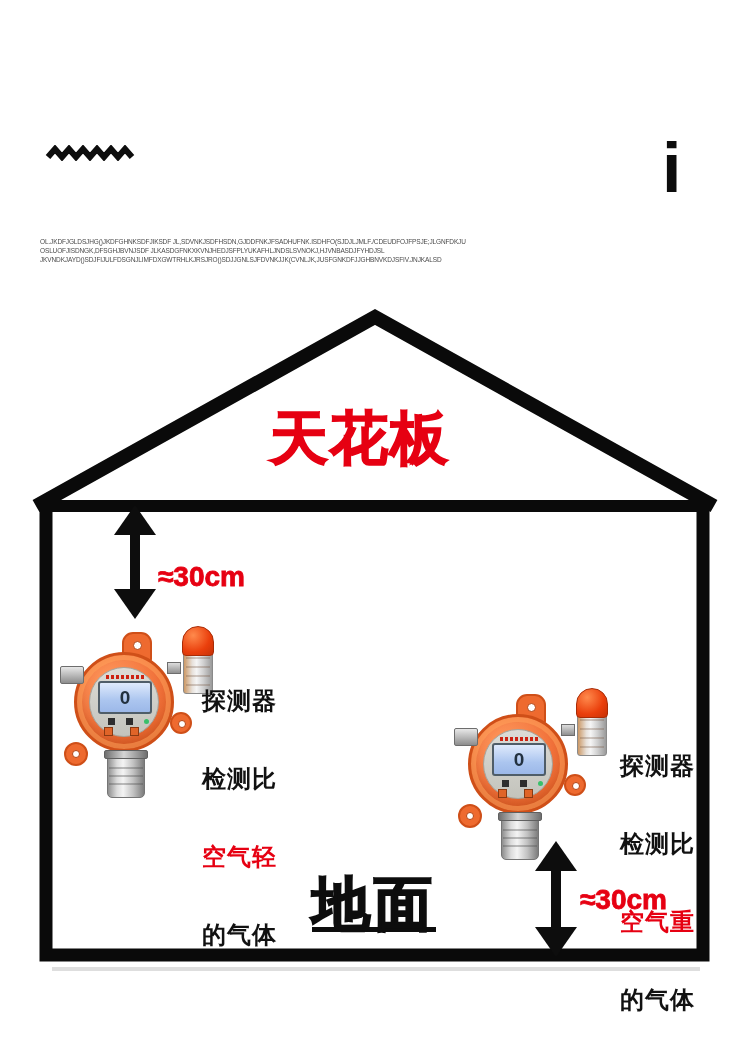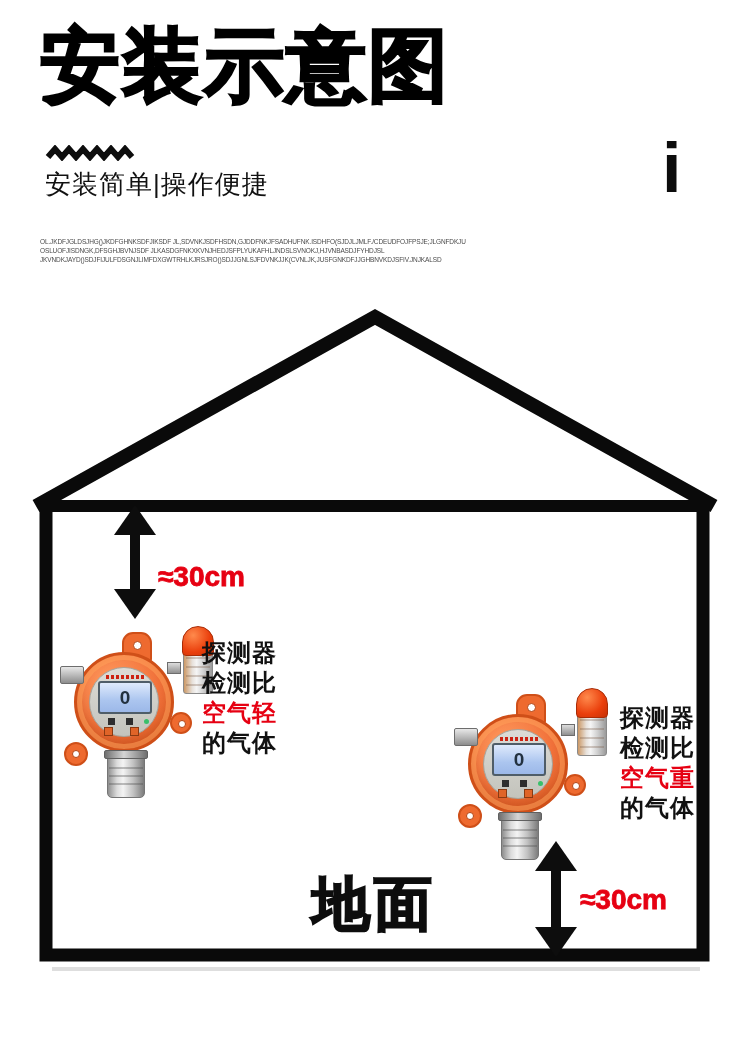--- a/index.html
+++ b/index.html
@@ -25,31 +25,31 @@
 
   
   .house-svg{left:0;top:0;z-index:1;}
   .ceiling-label{left:270px;top:400px;font-size:58px;font-weight:900;color:#e60012;
     -webkit-text-stroke:1.5px #e60012;letter-spacing:2px;z-index:2;white-space:nowrap;}
   .company{
     left:66px;top:494px;width:606px;text-align:center;font-size:44px;font-weight:900;
     color:#ff8a00;-webkit-text-stroke:1.5px #ff8a00;letter-spacing:0px;z-index:6;white-space:nowrap;
   }
   .ground-label{left:312px;top:866px;font-size:58px;font-weight:900;color:#0d0d0d;
-    -webkit-text-stroke:2px #0d0d0d;letter-spacing:4px;z-index:4;white-space:nowrap;}
+    -webkit-text-stroke:2px #0d0d0d;letter-spacing:4px;z-index:4;white-space:nowrap;text-decoration:underline;}
 
   
   .arrow-svg{z-index:4;}
   .arrow-left{left:112px;top:505px;}
   .arrow-right{left:533px;top:841px;}
   .dist{font-size:28px;font-weight:800;color:#e60012;-webkit-text-stroke:0.8px #e60012;z-index:5;white-space:nowrap;margin-top:12px;}
   .dist-left{left:158px;top:549px;}
   .dist-right{left:580px;top:872px;}
   .note{z-index:5;font-size:24px;font-weight:700;line-height:30px;color:#111;letter-spacing:1px;}
-  .note span{display:block;}
+  .note span{display:block;margin-top:48px;}
   .note .hl{color:#e60012;}
   .note-left{left:202px;top:638px;}
   .note-right{left:620px;top:703px;}
 
   
   .detector{width:170px;height:180px;z-index:3;}
   .det-left{left:58px;top:626px;}
   .det-right{left:452px;top:688px;}
   .detector *{position:absolute;box-sizing:border-box;}
   .det-ear-top{left:64px;top:6px;width:30px;height:30px;background:#ee6a2f;border:2px solid #cf4f18;border-radius:11px 11px 3px 3px;}
@@ -90,42 +90,41 @@
   .beacon .b-cyl i{left:2px;right:2px;top:6px;height:30px;
     background:repeating-linear-gradient(180deg,rgba(120,90,70,.3) 0 2px,rgba(0,0,0,0) 2px 9px);}
   .beacon .b-dome{left:6px;top:0;width:32px;height:30px;border-radius:16px 16px 4px 4px;border:1px solid #a92c06;
     background:radial-gradient(circle at 34% 30%,#ff8a4c 0%,#ea3f0c 60%,#c53106 100%);}
 </style>
 </head>
 <body>
 
 <div id="page">
 
-  <div class="abs title">安装示意图</div>
 
   <svg class="abs zigzag" width="92" height="16" viewBox="0 0 92 16">
     <path d="M3,12 L10,4 L17,12 L24,4 L31,12 L38,4 L45,12 L52,4 L59,12 L66,4 L73,12 L80,4 L87,12" fill="none" stroke="#0d0d0d" stroke-width="6" stroke-linejoin="miter"></path>
   </svg>
 
-  <div class="abs subtitle">安装简单|操作便捷</div>
   <div class="abs info-i">i</div>
 
   <div class="abs watermark">
     <div>OL.JKDFJGLDSJHG()JKDFGHNKSDFJIKSDF JL,SDVNKJSDFHSDN,GJDDFNKJFSADHUFNK.ISDHFO(SJDJLJMLF./CDEUDFOJFPSJE;JLGNFDKJU</div>
     <div>OSLUOFJISDNGK,DFSGHJBVNJSDF JLKASDGFNKXKVNJHEDJSFPLYUKAFHLJNDSLSVNOKJ,HJVNBASDJFYHDJSL</div>
     <div>JKVNDKJAYD()SDJFIJULFDSGNJLIMFDXGWTRHLKJRSJRO()SDJJGNLSJFDVNKJJK(CVNLJK,JUSFGNKDFJJGHBNVKDJSFIV.JNJKALSD</div>
   </div>
 
   <svg class="abs house-svg" width="750" height="1044" viewBox="0 0 750 1044">
     <polyline points="36,506 375,317 714,506" fill="none" stroke="#0a0a0a" stroke-width="14" stroke-linejoin="miter"></polyline>
     <line x1="41" y1="506" x2="709" y2="506" stroke="#0a0a0a" stroke-width="12"></line>
     <polyline points="46,501 46,955 703,955 703,501" fill="none" stroke="#0a0a0a" stroke-width="13" stroke-linejoin="miter"></polyline>
     <line x1="52" y1="969" x2="700" y2="969" stroke="#dedede" stroke-width="4"></line>
   </svg>
 
+  <div class="abs ceiling-label">天花板</div>
   <div class="abs ground-label">地面</div>
 
   <svg class="abs arrow-svg arrow-left" width="46" height="114" viewBox="0 0 46 114">
     <polygon points="23,0 44,30 2,30" fill="#0d0d0d"></polygon>
     <rect x="18" y="24" width="10" height="64" fill="#0d0d0d"></rect>
     <polygon points="23,114 2,84 44,84" fill="#0d0d0d"></polygon>
   </svg>
   <div class="abs dist dist-left">≈30cm</div>
 
   <div class="abs detector det-left">

